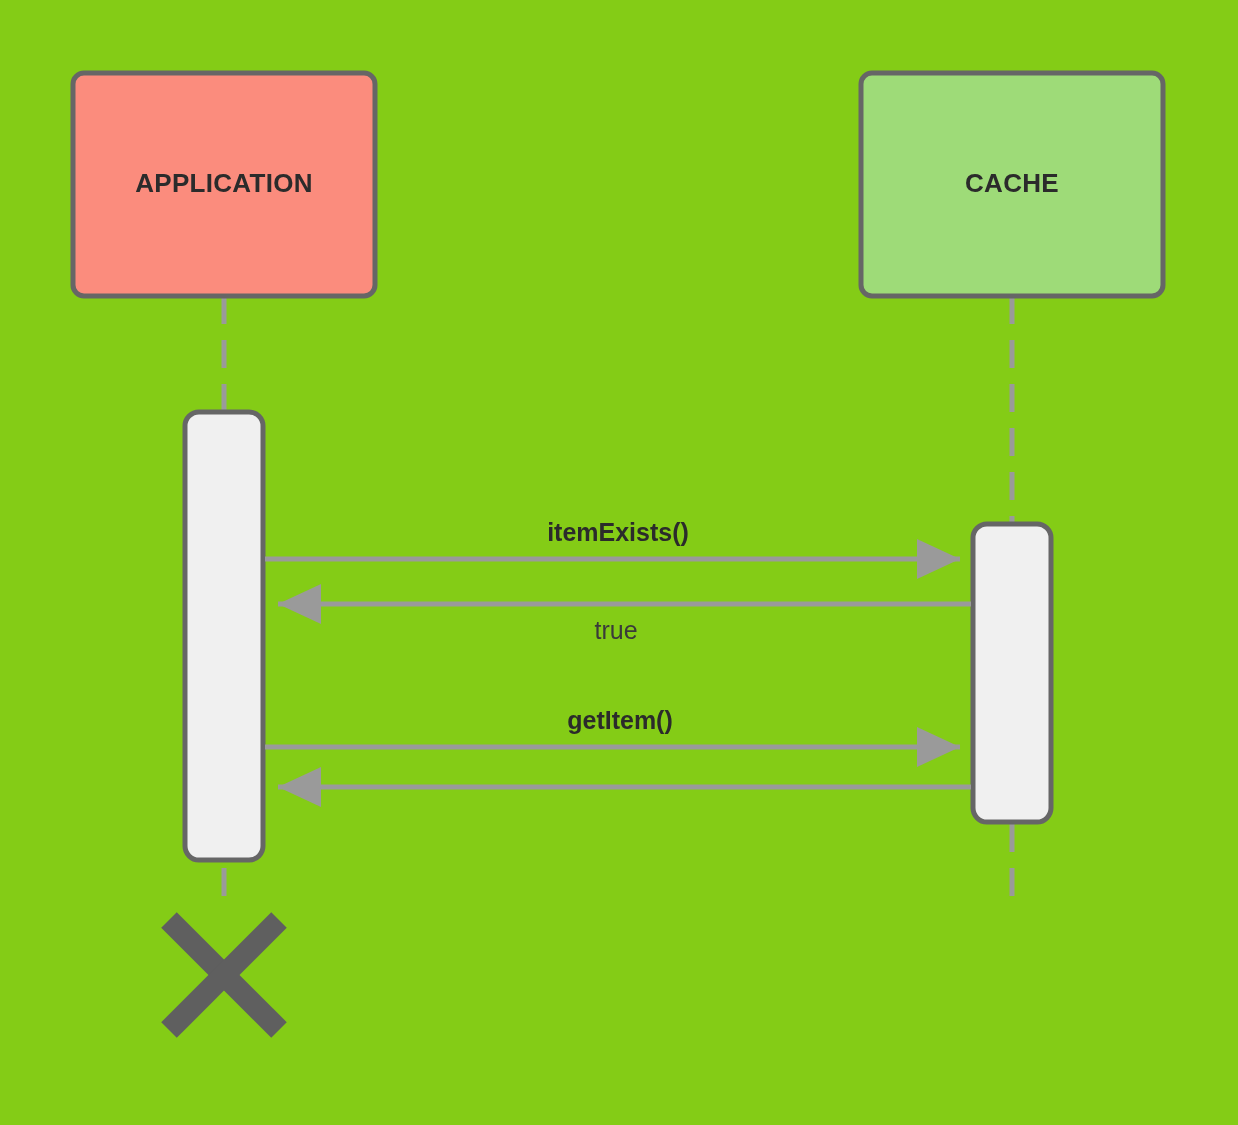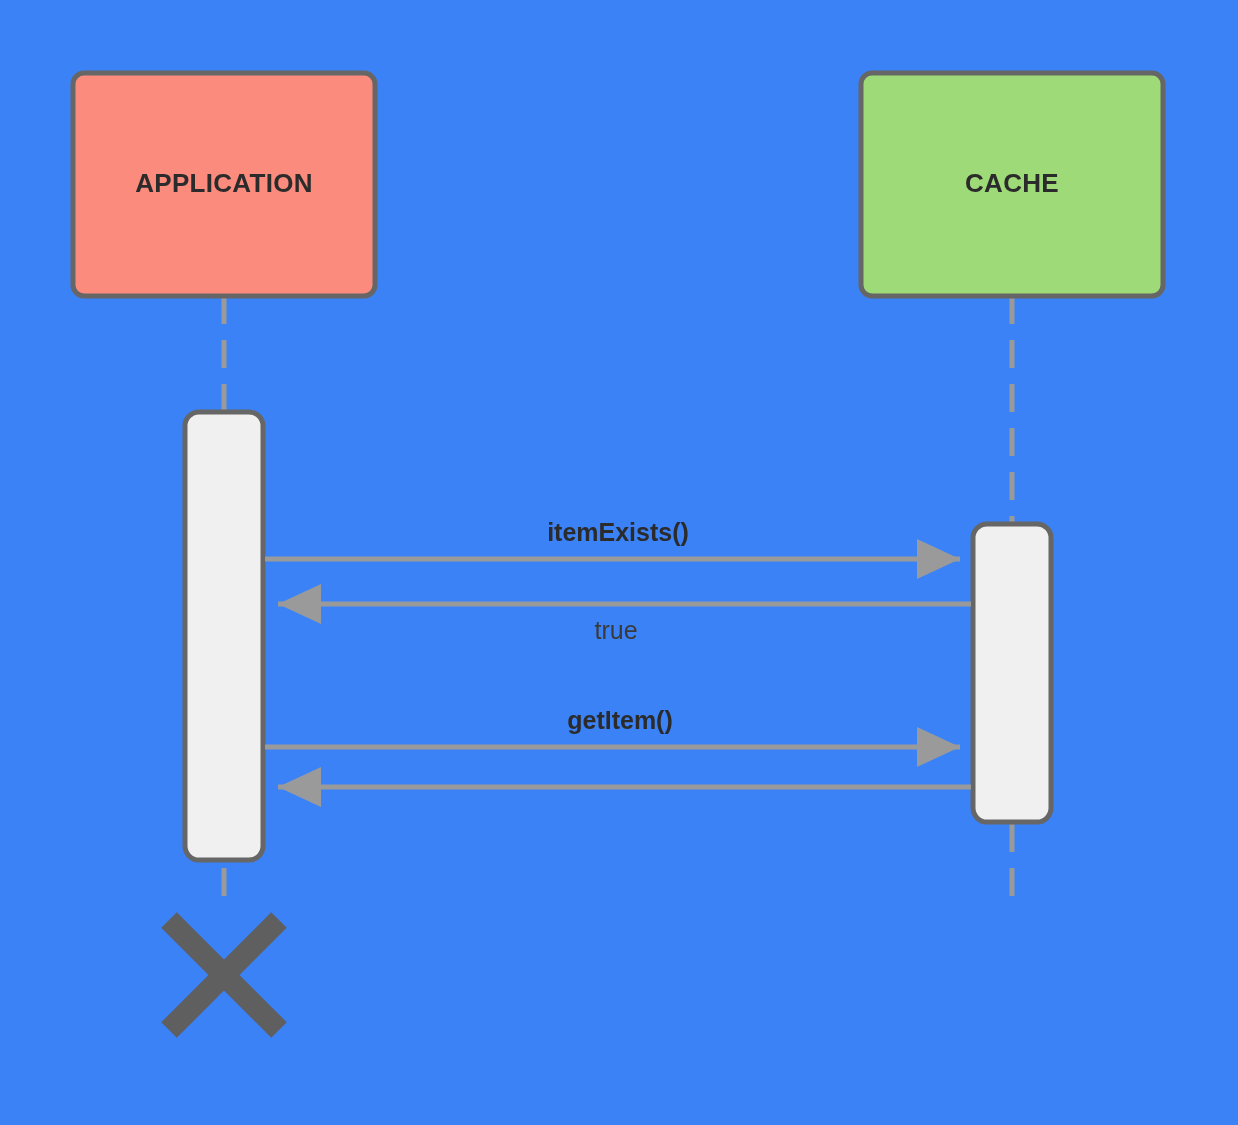--- a/index.html
+++ b/index.html
@@ -7,21 +7,21 @@
     padding: 0;
     background: #ffffff;
   }
   body {
     font-family: "Liberation Sans", sans-serif;
   }
   #diagram-canvas {
     position: relative;
     width: 1238px;
     height: 1125px;
-    background: #3b82f6;
+    background: #84cc16;
     overflow: hidden;
   }
   #diagram-svg {
     position: absolute;
     top: 0;
     left: 0;
     width: 1238px;
     height: 1125px;
     display: block;
   }

